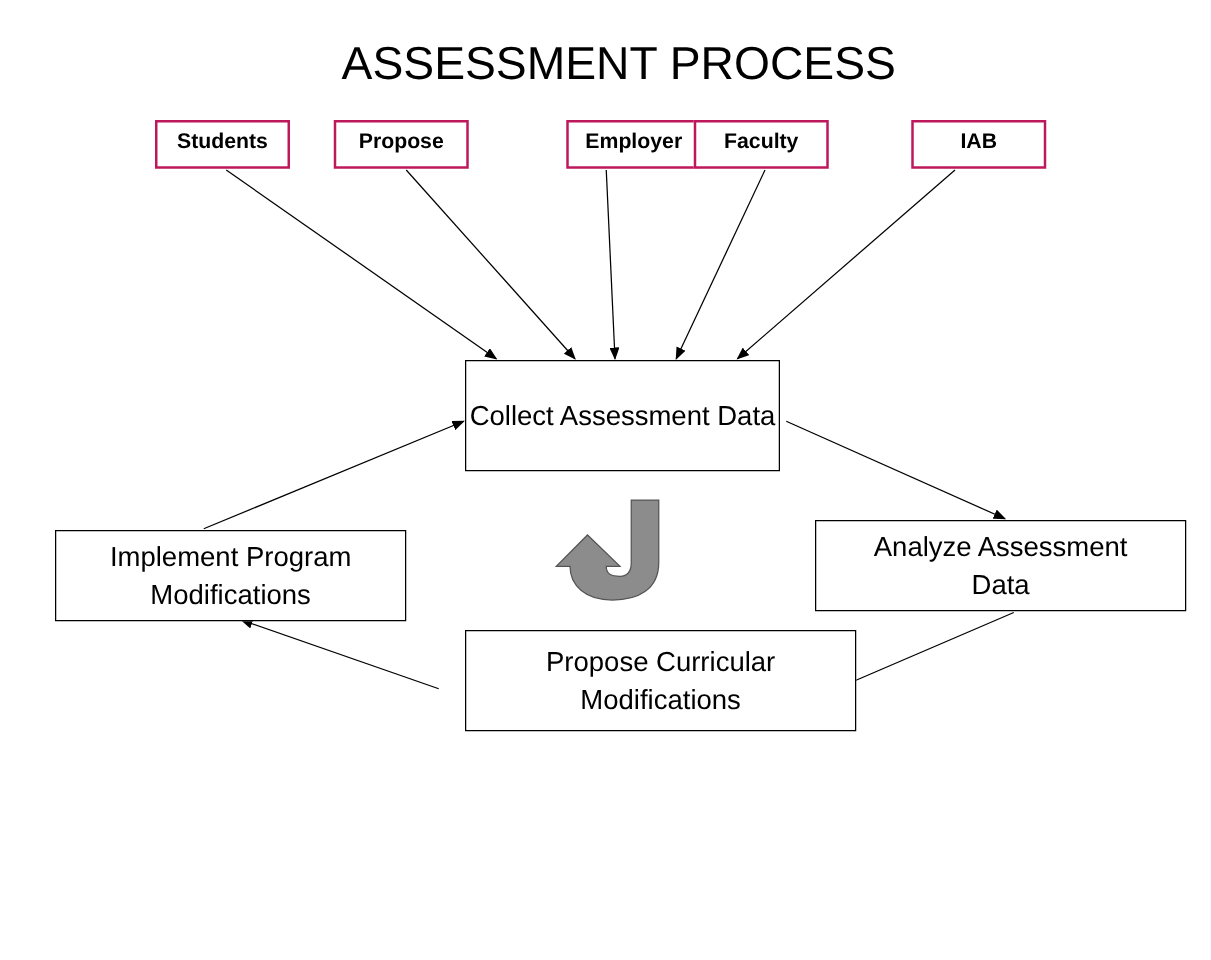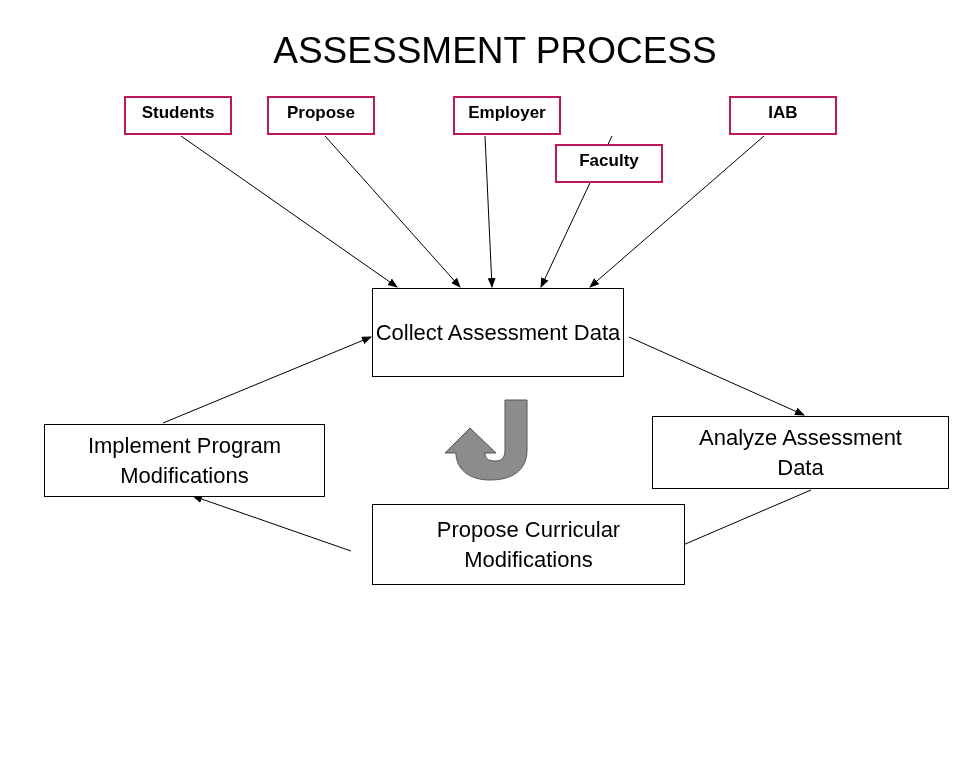--- a/index.html
+++ b/index.html
@@ -43,21 +43,21 @@
 
 <div class="src" style="left:124px;">
     <span>Students</span>
   </div>
 <div class="src" style="left:267px;">
     <span>Propose</span>
   </div>
 <div class="src" style="left:411px;margin-left:42px;">
     <span>Employer</span>
   </div>
-<div class="src" style="left:555px;margin-top:48px;">
+<div class="src" style="left:555px;">
     <span>Faculty</span>
   </div>
 <div class="src" style="left:729px;">
     <span>IAB</span>
   </div>
 
 <div class="stage" style="left:372px; top:288px; width:252px; height:89px; padding:0 2px;">
   <span>Collect Assessment Data</span>
 </div>
 

